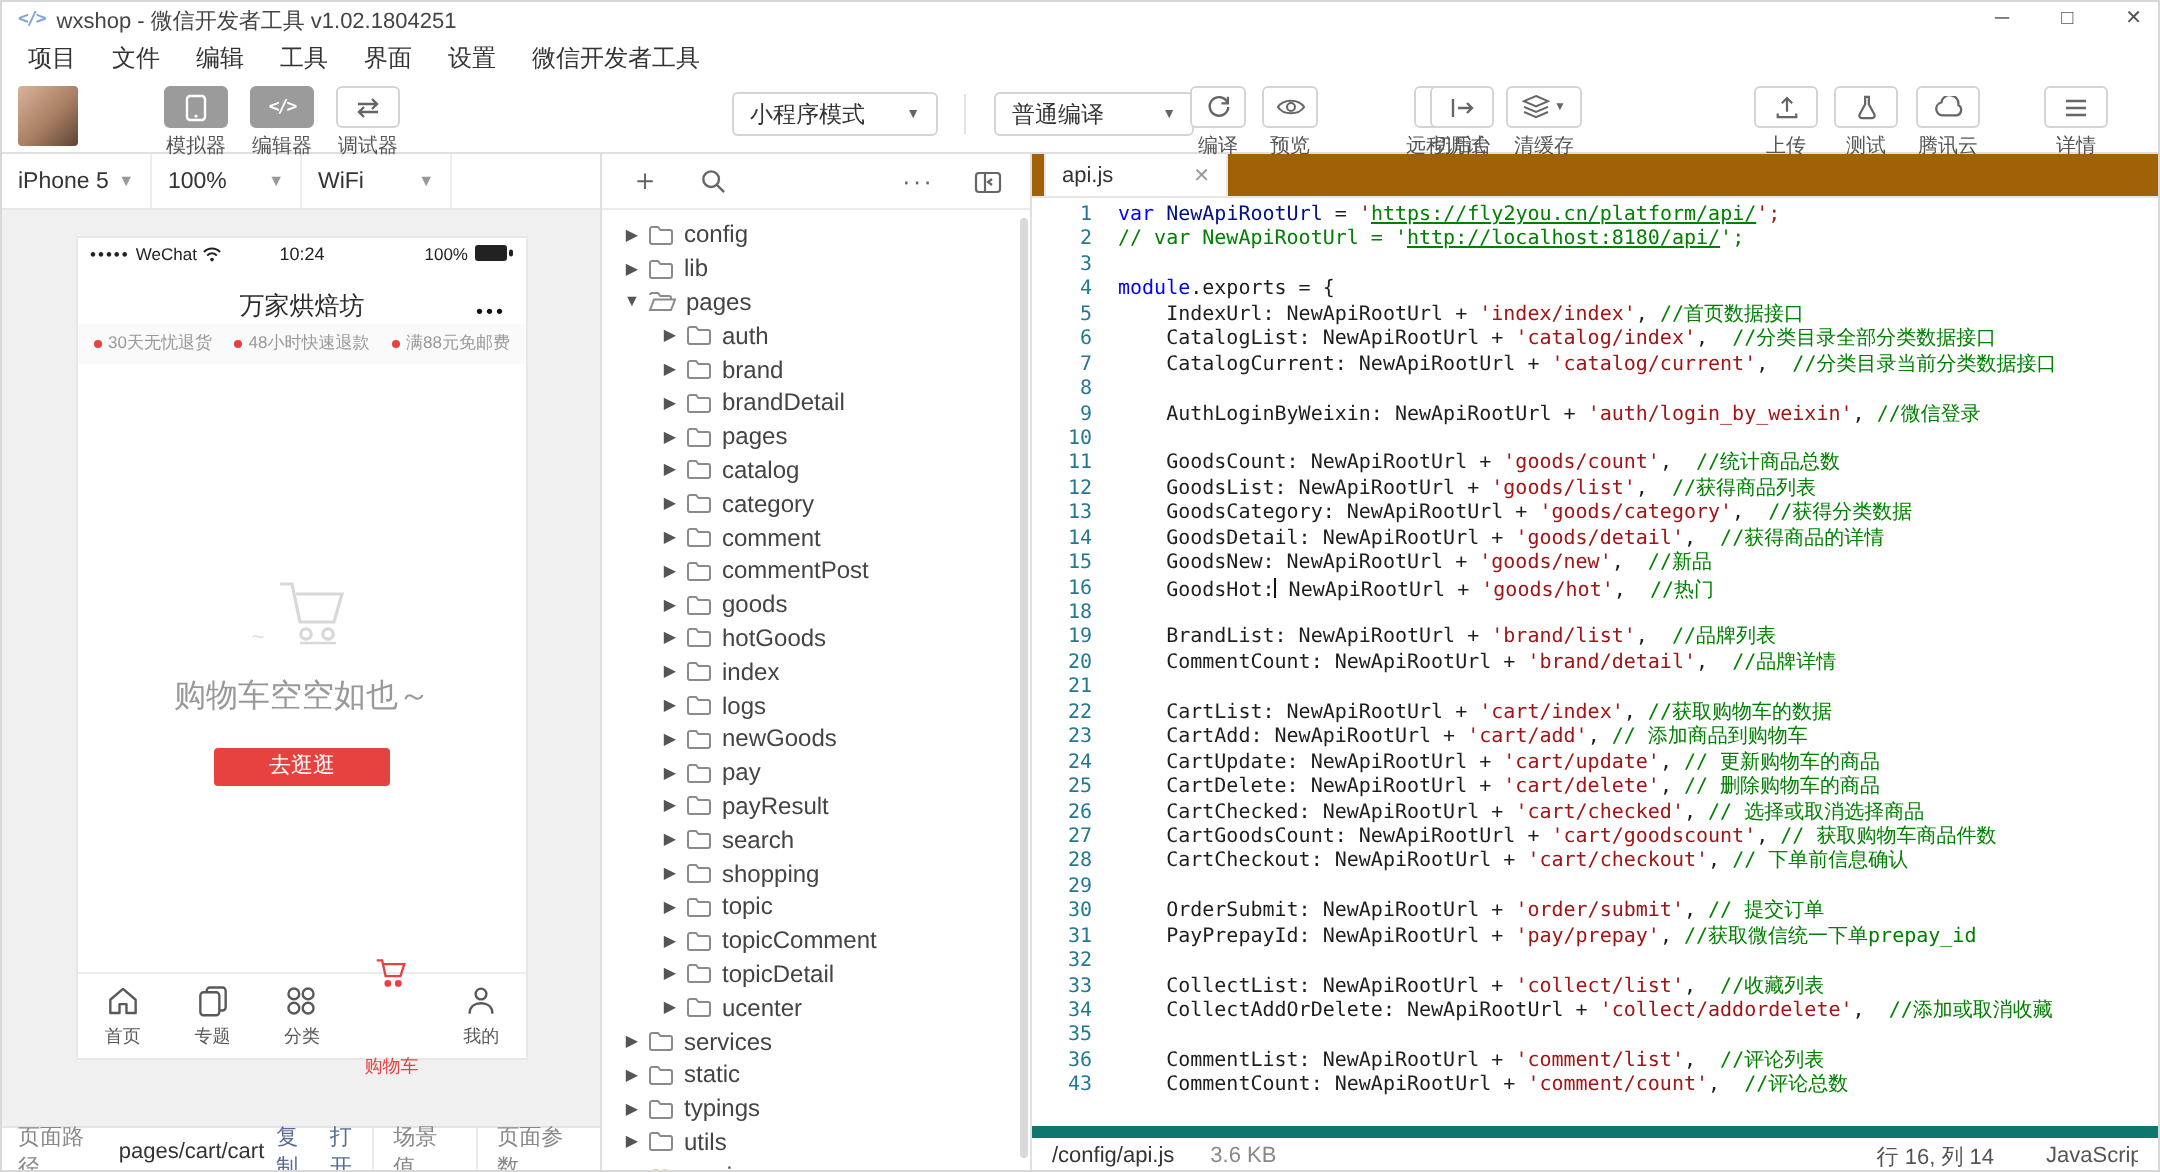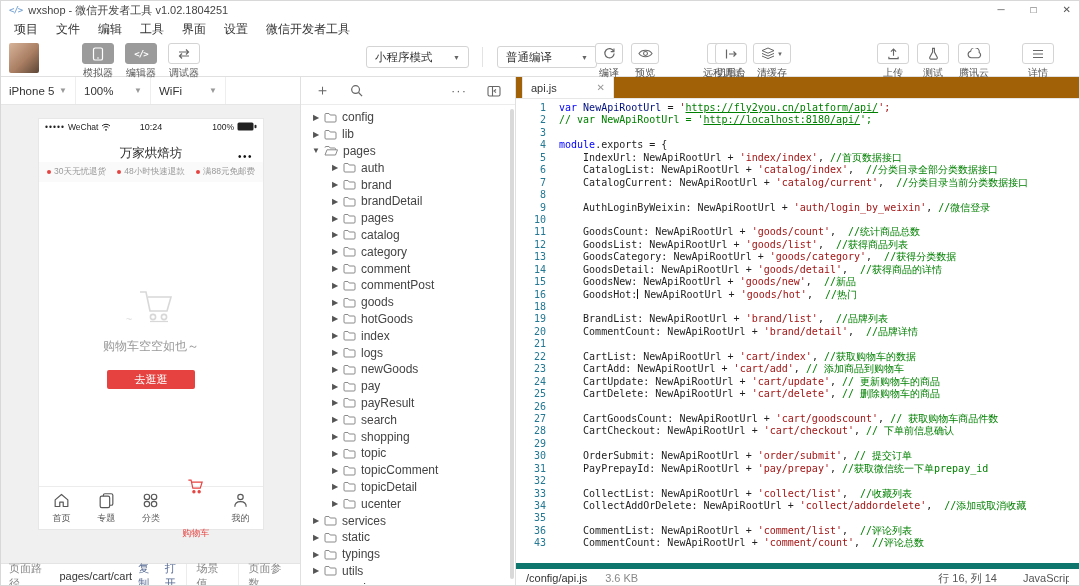--- a/index.html
+++ b/index.html
@@ -49,21 +49,21 @@
   .p-nav { height: 28px; position: relative; display:flex; align-items:flex-end; justify-content:center;
       font-size: 12.5px; color:#2b2b2b; }
   .p-nav .dots { position:absolute; right: 10px; letter-spacing: 1.5px; font-size: 10px; color:#111; }
   .p-promos { height: 20px; background:#fafafa; display:flex; align-items:center; justify-content:space-between;
       padding: 0 8px; font-size: 8.5px; color:#999; }
   .p-promo { display:flex; align-items:center; gap:3px; white-space:nowrap; }
   .p-promo i { width:4px; height:4px; border-radius:50%; background: var(--accent); }
   .p-content { flex:1; display:flex; flex-direction:column; align-items:center; padding-top: 105px; background:#fff; }
   .empty-cart-wrap { color:#d9d9d9; display:flex; align-items:flex-end; gap:2px; }
   .empty-cart-wrap .tilde { font-size: 11px; color:#ddd; }
-  .p-empty-text { margin-top: 13px; font-size: 12px; color:#999; }
+  .p-empty-text { margin-top: 13px; font-size: 16px; color:#999; }
   .p-cta { margin-top: 15px; width: 88px; height: 19px; line-height: 19px; text-align:center;
       background: var(--accent); color:#fff; font-size: 11px; border-radius: 2px; cursor:pointer; }
   .p-tabbar { height: 43px; border-top: 1px solid #ececec; display:flex; }
   .ptab { flex:1; display:flex; flex-direction:column; align-items:center; justify-content:center; gap:2px;
       color:#595959; font-size: 9px; }
   .ptab svg { width: 19px; height: 19px; }
   .ptab.active { color: var(--accent); gap: 31px; }
   
   .sim-status { height: 24px; border-top: 1px solid #e4e4e4; display:flex; align-items:center; font-size: 11px; background:#fff; }
   .sim-status .k { color:#888; padding-left: 8px; }
@@ -696,21 +696,21 @@
           <div class="cline"><span class="ln">15</span><span class="ctext"><span class="tok-p">    GoodsNew: NewApiRootUrl + </span><span class="tok-s">'goods/new'</span><span class="tok-p">,  </span><span class="tok-c">//新品</span></span></div>
           <div class="cline"><span class="ln">16</span><span class="ctext"><span class="tok-p">    GoodsHot:</span><span class="caret-bar"></span><span class="tok-p"> NewApiRootUrl + </span><span class="tok-s">'goods/hot'</span><span class="tok-p">,  </span><span class="tok-c">//热门</span></span></div>
           <div class="cline"><span class="ln">18</span><span class="ctext"></span></div>
           <div class="cline"><span class="ln">19</span><span class="ctext"><span class="tok-p">    BrandList: NewApiRootUrl + </span><span class="tok-s">'brand/list'</span><span class="tok-p">,  </span><span class="tok-c">//品牌列表</span></span></div>
           <div class="cline"><span class="ln">20</span><span class="ctext"><span class="tok-p">    CommentCount: NewApiRootUrl + </span><span class="tok-s">'brand/detail'</span><span class="tok-p">,  </span><span class="tok-c">//品牌详情</span></span></div>
           <div class="cline"><span class="ln">21</span><span class="ctext"></span></div>
           <div class="cline"><span class="ln">22</span><span class="ctext"><span class="tok-p">    CartList: NewApiRootUrl + </span><span class="tok-s">'cart/index'</span><span class="tok-p">, </span><span class="tok-c">//获取购物车的数据</span></span></div>
           <div class="cline"><span class="ln">23</span><span class="ctext"><span class="tok-p">    CartAdd: NewApiRootUrl + </span><span class="tok-s">'cart/add'</span><span class="tok-p">, </span><span class="tok-c">// 添加商品到购物车</span></span></div>
           <div class="cline"><span class="ln">24</span><span class="ctext"><span class="tok-p">    CartUpdate: NewApiRootUrl + </span><span class="tok-s">'cart/update'</span><span class="tok-p">, </span><span class="tok-c">// 更新购物车的商品</span></span></div>
           <div class="cline"><span class="ln">25</span><span class="ctext"><span class="tok-p">    CartDelete: NewApiRootUrl + </span><span class="tok-s">'cart/delete'</span><span class="tok-p">, </span><span class="tok-c">// 删除购物车的商品</span></span></div>
-          <div class="cline"><span class="ln">26</span></div>
+          <div class="cline"><span class="ln">26</span><span class="ctext"><span class="tok-p">    CartChecked: NewApiRootUrl + </span><span class="tok-s">'cart/checked'</span><span class="tok-p">, </span><span class="tok-c">// 选择或取消选择商品</span></span></div>
           <div class="cline"><span class="ln">27</span><span class="ctext"><span class="tok-p">    CartGoodsCount: NewApiRootUrl + </span><span class="tok-s">'cart/goodscount'</span><span class="tok-p">, </span><span class="tok-c">// 获取购物车商品件数</span></span></div>
           <div class="cline"><span class="ln">28</span><span class="ctext"><span class="tok-p">    CartCheckout: NewApiRootUrl + </span><span class="tok-s">'cart/checkout'</span><span class="tok-p">, </span><span class="tok-c">// 下单前信息确认</span></span></div>
           <div class="cline"><span class="ln">29</span><span class="ctext"></span></div>
           <div class="cline"><span class="ln">30</span><span class="ctext"><span class="tok-p">    OrderSubmit: NewApiRootUrl + </span><span class="tok-s">'order/submit'</span><span class="tok-p">, </span><span class="tok-c">// 提交订单</span></span></div>
           <div class="cline"><span class="ln">31</span><span class="ctext"><span class="tok-p">    PayPrepayId: NewApiRootUrl + </span><span class="tok-s">'pay/prepay'</span><span class="tok-p">, </span><span class="tok-c">//获取微信统一下单prepay_id</span></span></div>
           <div class="cline"><span class="ln">32</span><span class="ctext"></span></div>
           <div class="cline"><span class="ln">33</span><span class="ctext"><span class="tok-p">    CollectList: NewApiRootUrl + </span><span class="tok-s">'collect/list'</span><span class="tok-p">,  </span><span class="tok-c">//收藏列表</span></span></div>
           <div class="cline"><span class="ln">34</span><span class="ctext"><span class="tok-p">    CollectAddOrDelete: NewApiRootUrl + </span><span class="tok-s">'collect/addordelete'</span><span class="tok-p">,  </span><span class="tok-c">//添加或取消收藏</span></span></div>
           <div class="cline"><span class="ln">35</span><span class="ctext"></span></div>
           <div class="cline"><span class="ln">36</span><span class="ctext"><span class="tok-p">    CommentList: NewApiRootUrl + </span><span class="tok-s">'comment/list'</span><span class="tok-p">,  </span><span class="tok-c">//评论列表</span></span></div>

